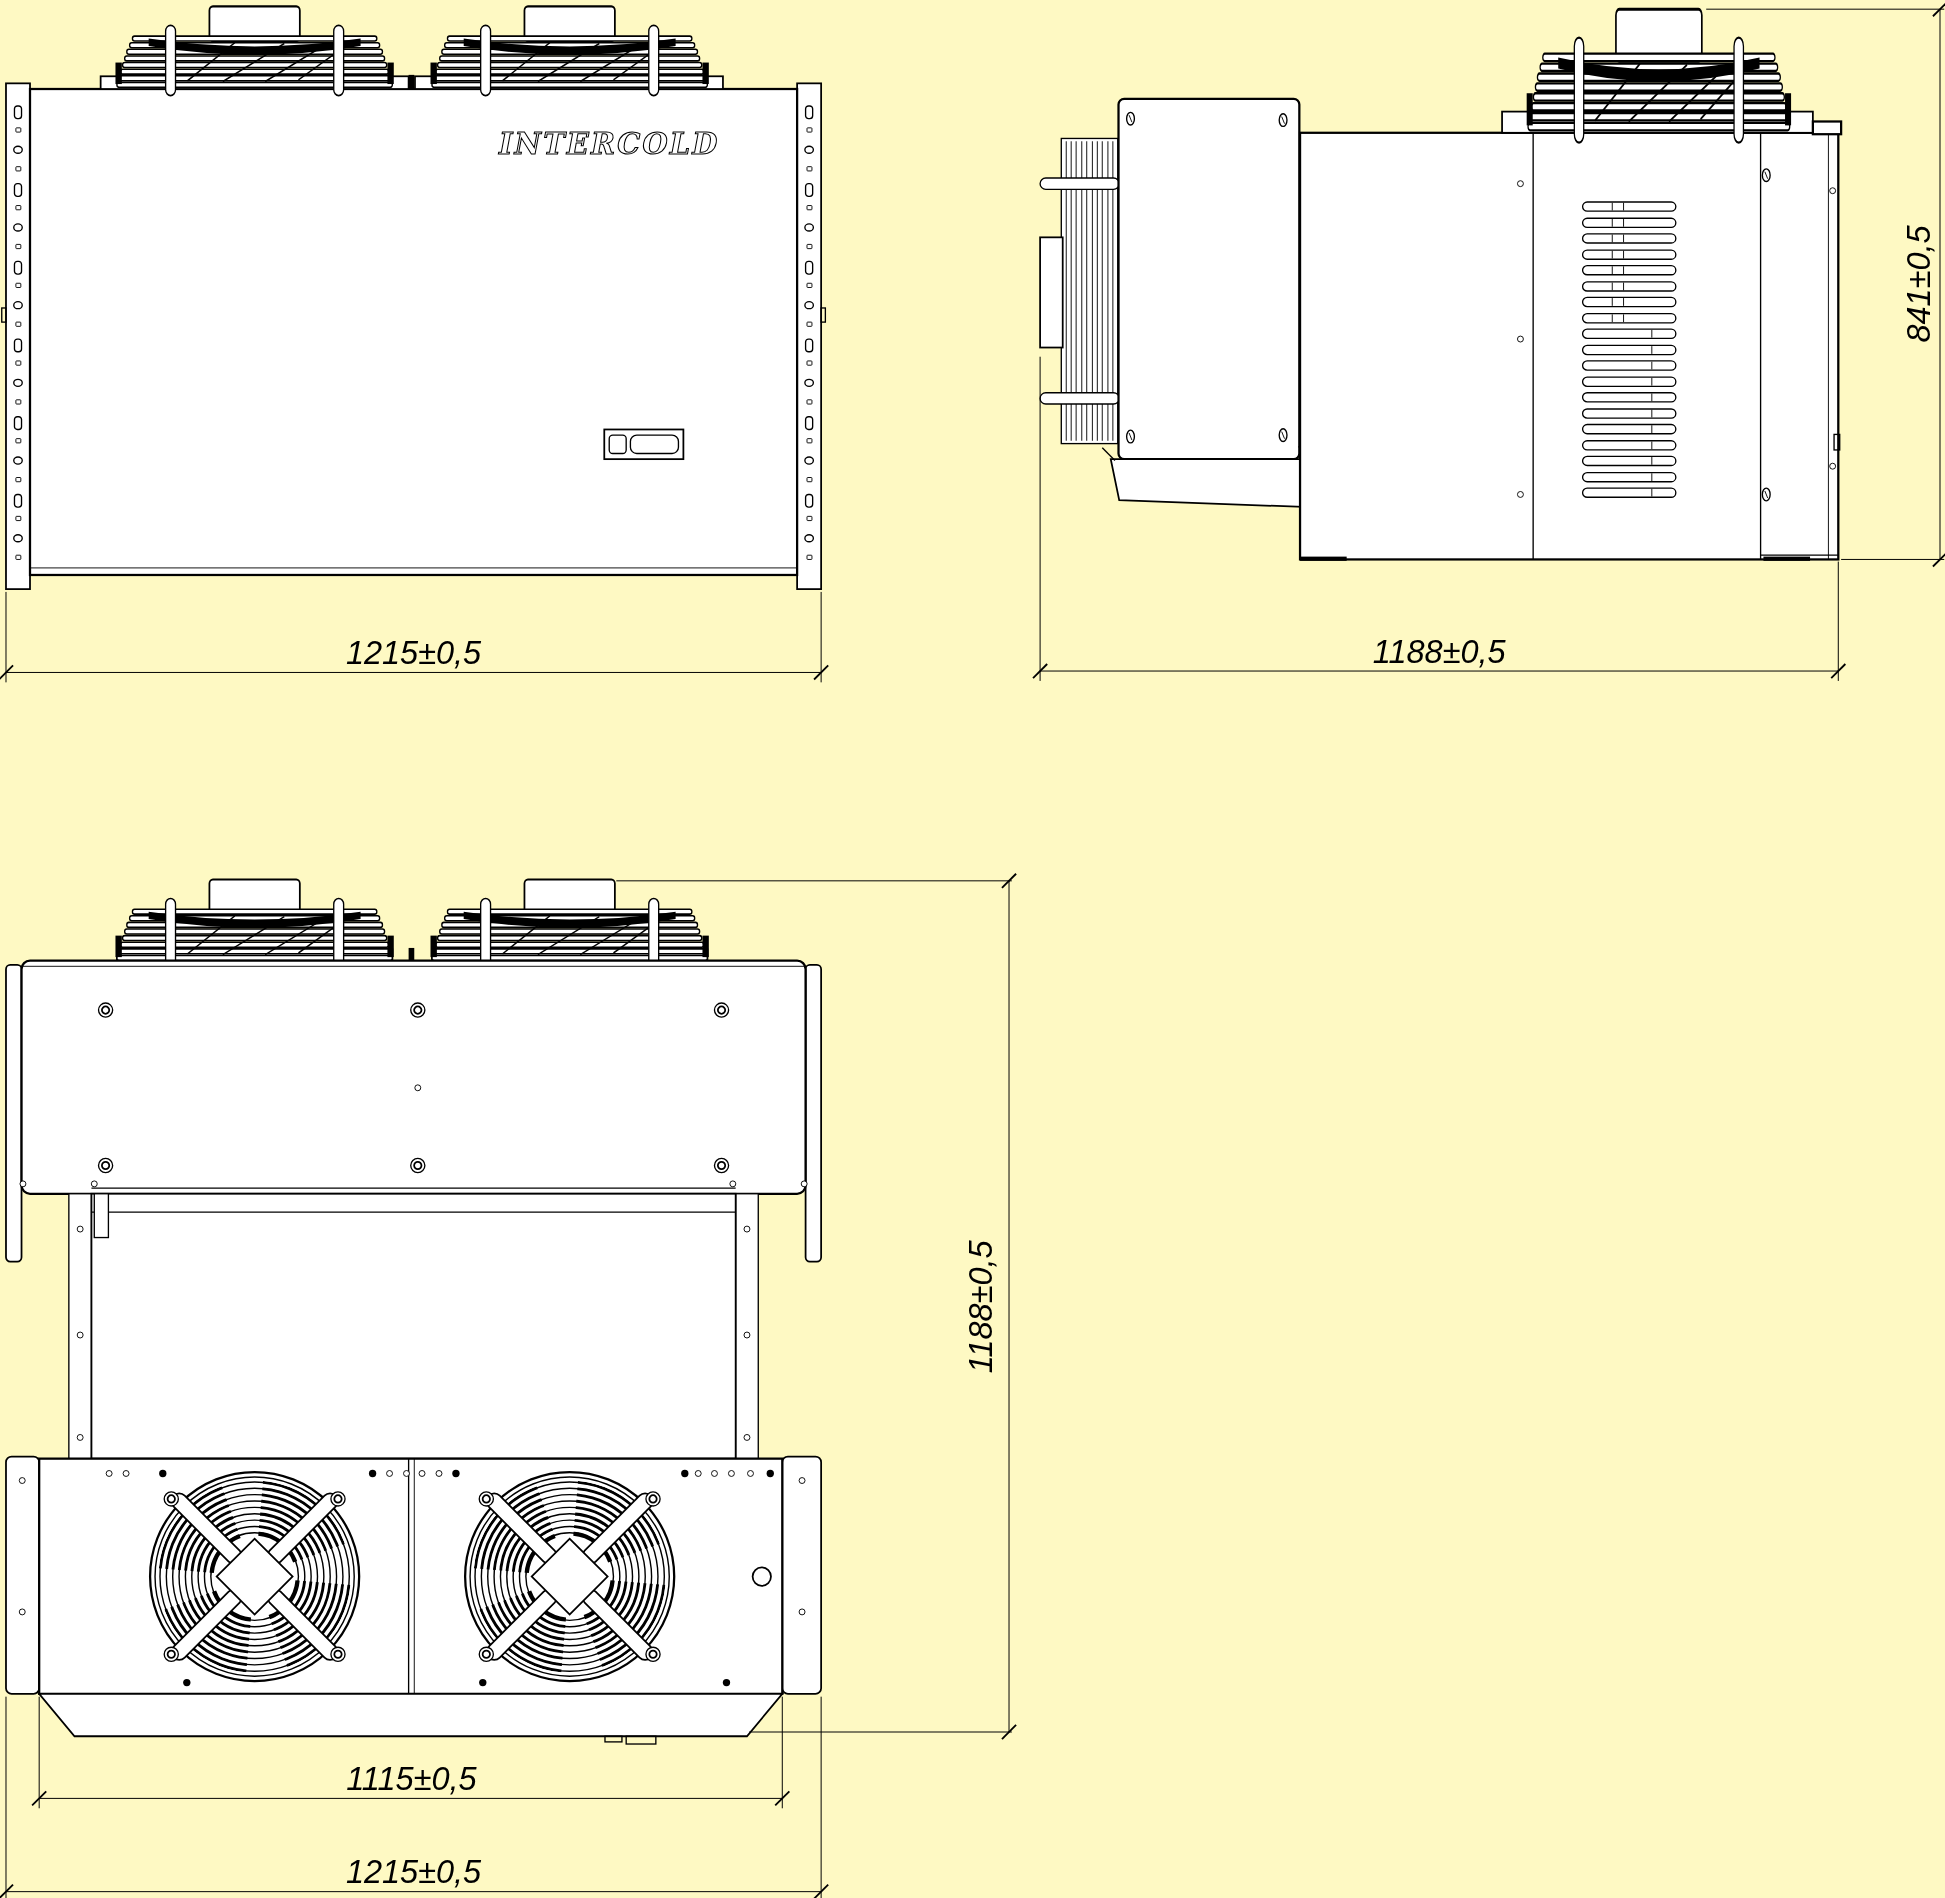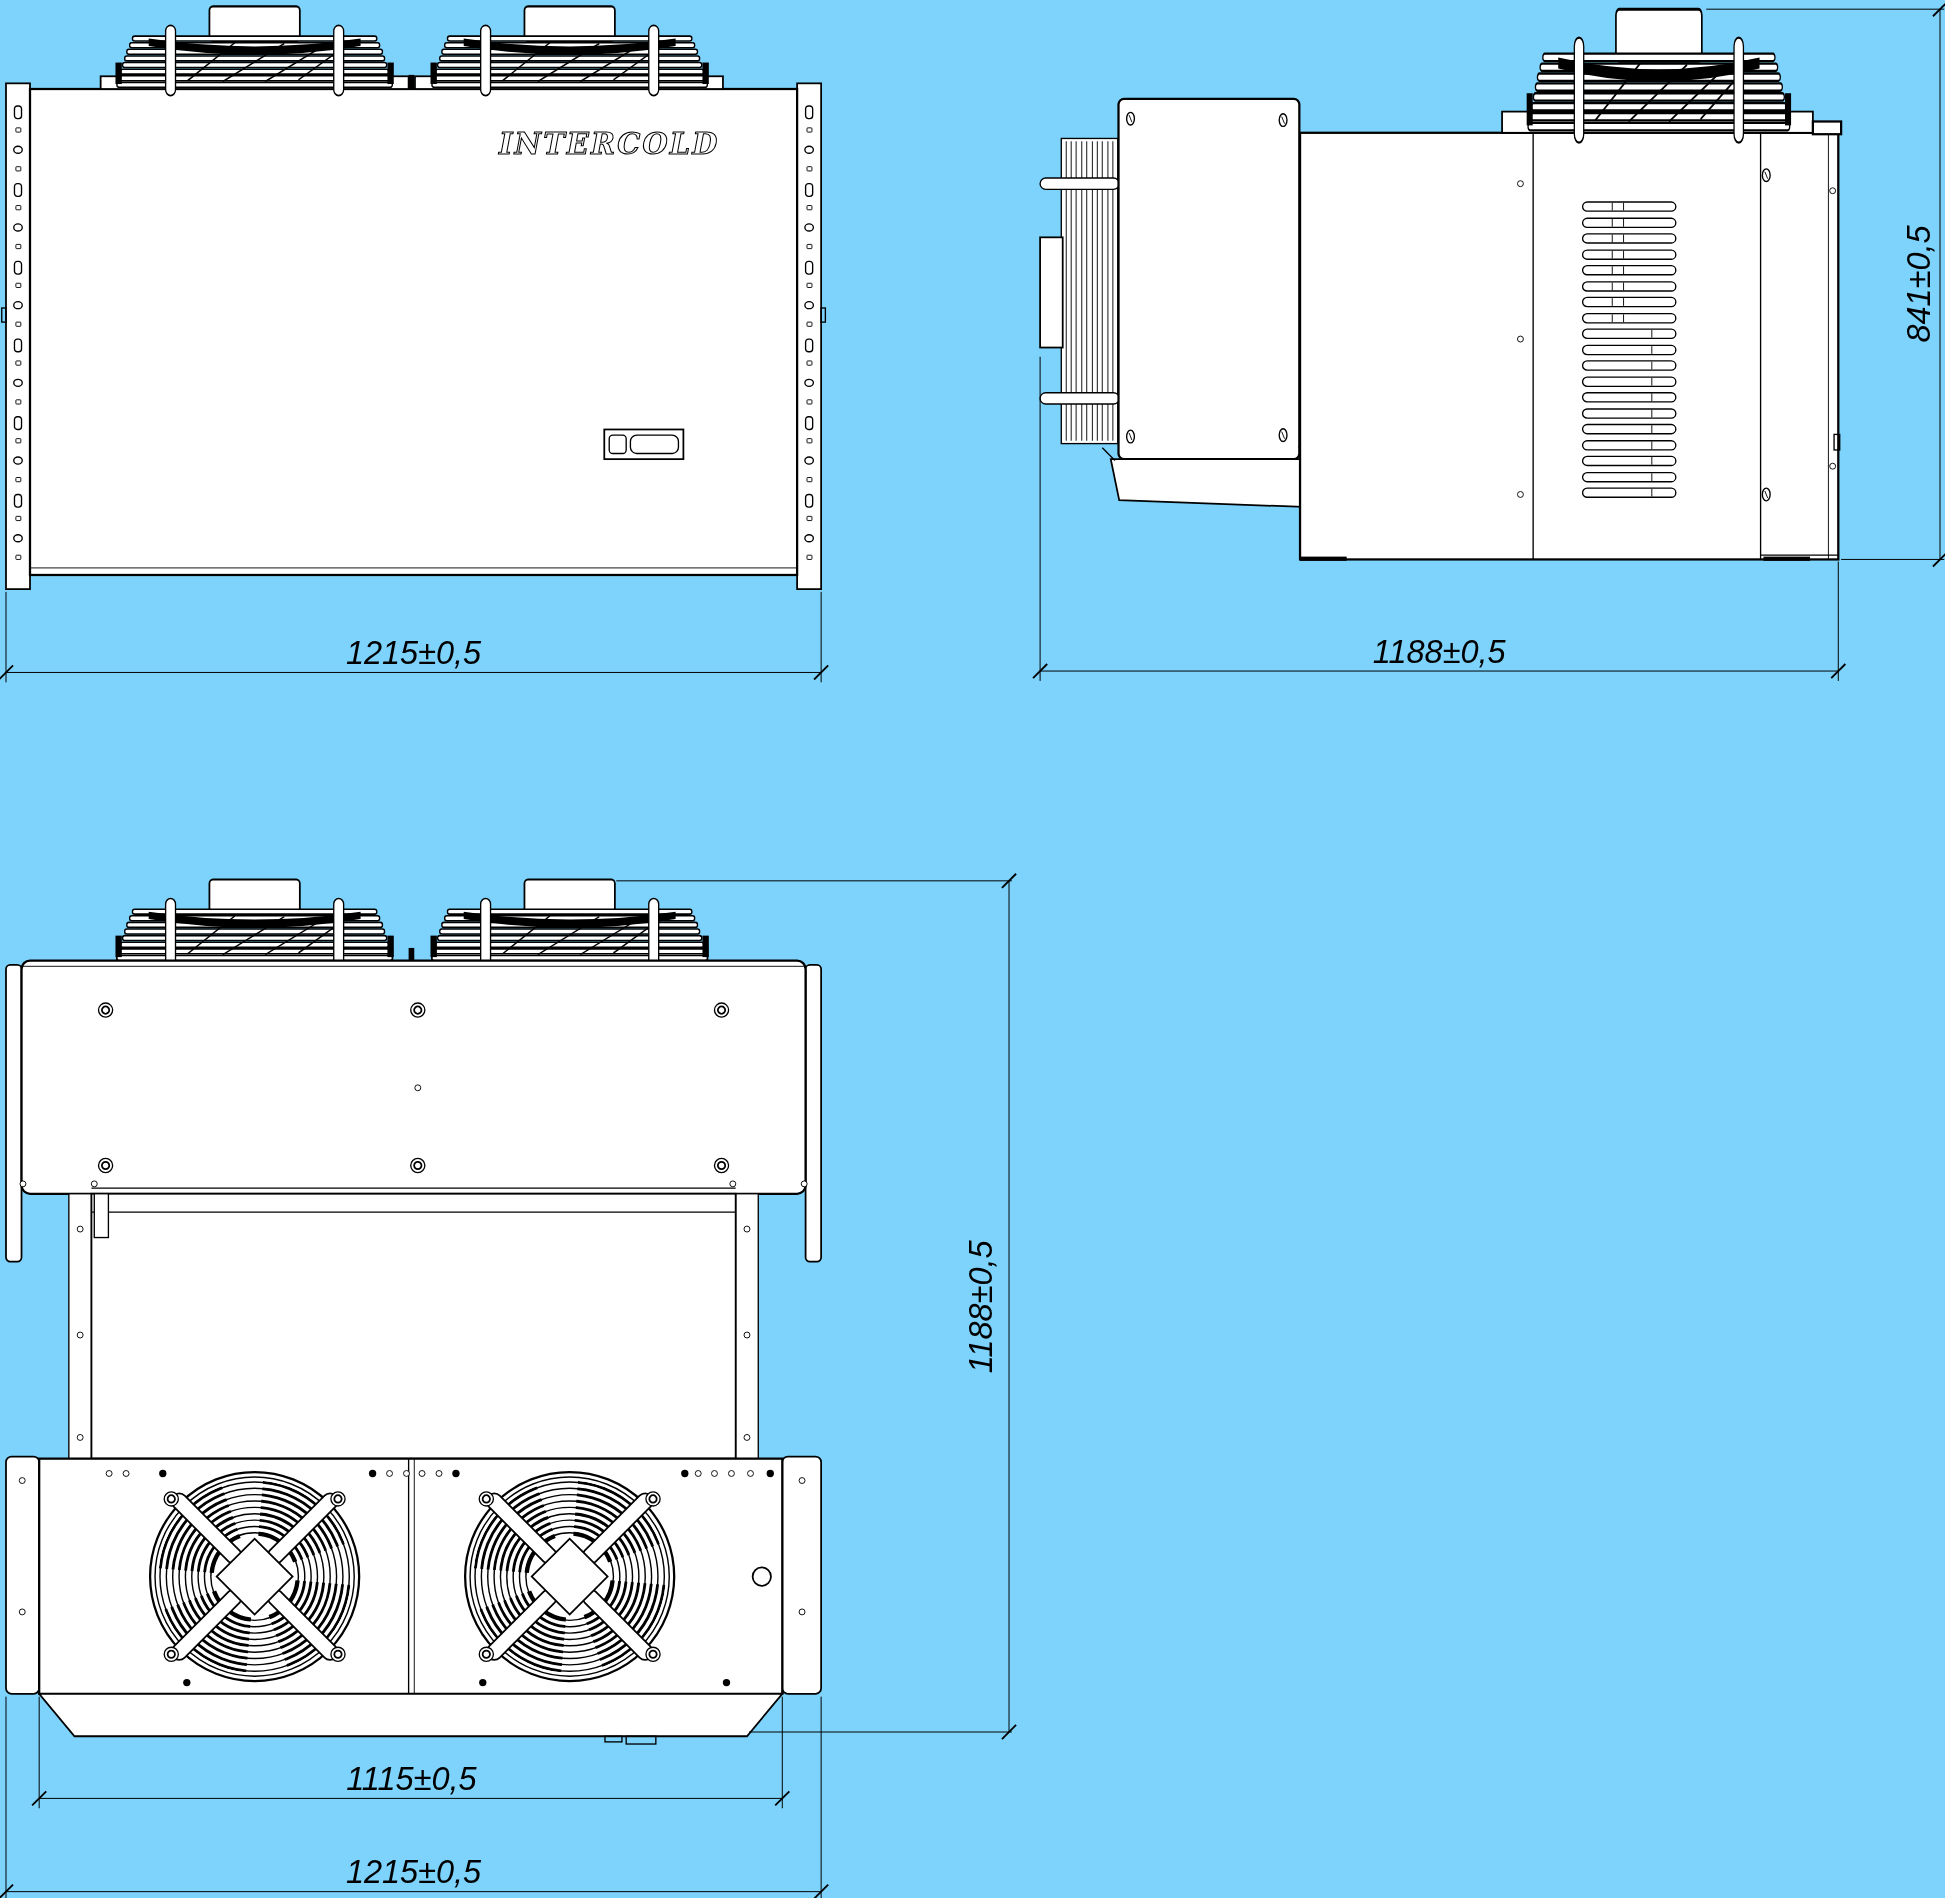--- a/index.html
+++ b/index.html
@@ -1,16 +1,16 @@
 <!DOCTYPE html>
 <html style="font-size:11.3px"><head>
 <meta charset="utf-8">
 <style>
   html,body{margin:0;padding:0;background:#ffffff;}
-  .sheet{position:relative;width:1946px;height:1898px;background:#7dd3fc;overflow:hidden;
+  .sheet{position:relative;width:1946px;height:1898px;background:#fef9c3;overflow:hidden;
          font-family:"Liberation Sans",sans-serif;}
   svg{display:block}
   .f  {fill:#ffffff;stroke:#000000}
   .n  {fill:none;stroke:#000000}
   .blk{fill:#000000;stroke:none}
   .w1 {stroke-width:1.3}
   .w2 {stroke-width:1.9}
   .w25{stroke-width:2.5}
   .w3 {stroke-width:3.2}
   .dim{fill:none;stroke:#000000;stroke-width:1.4}

